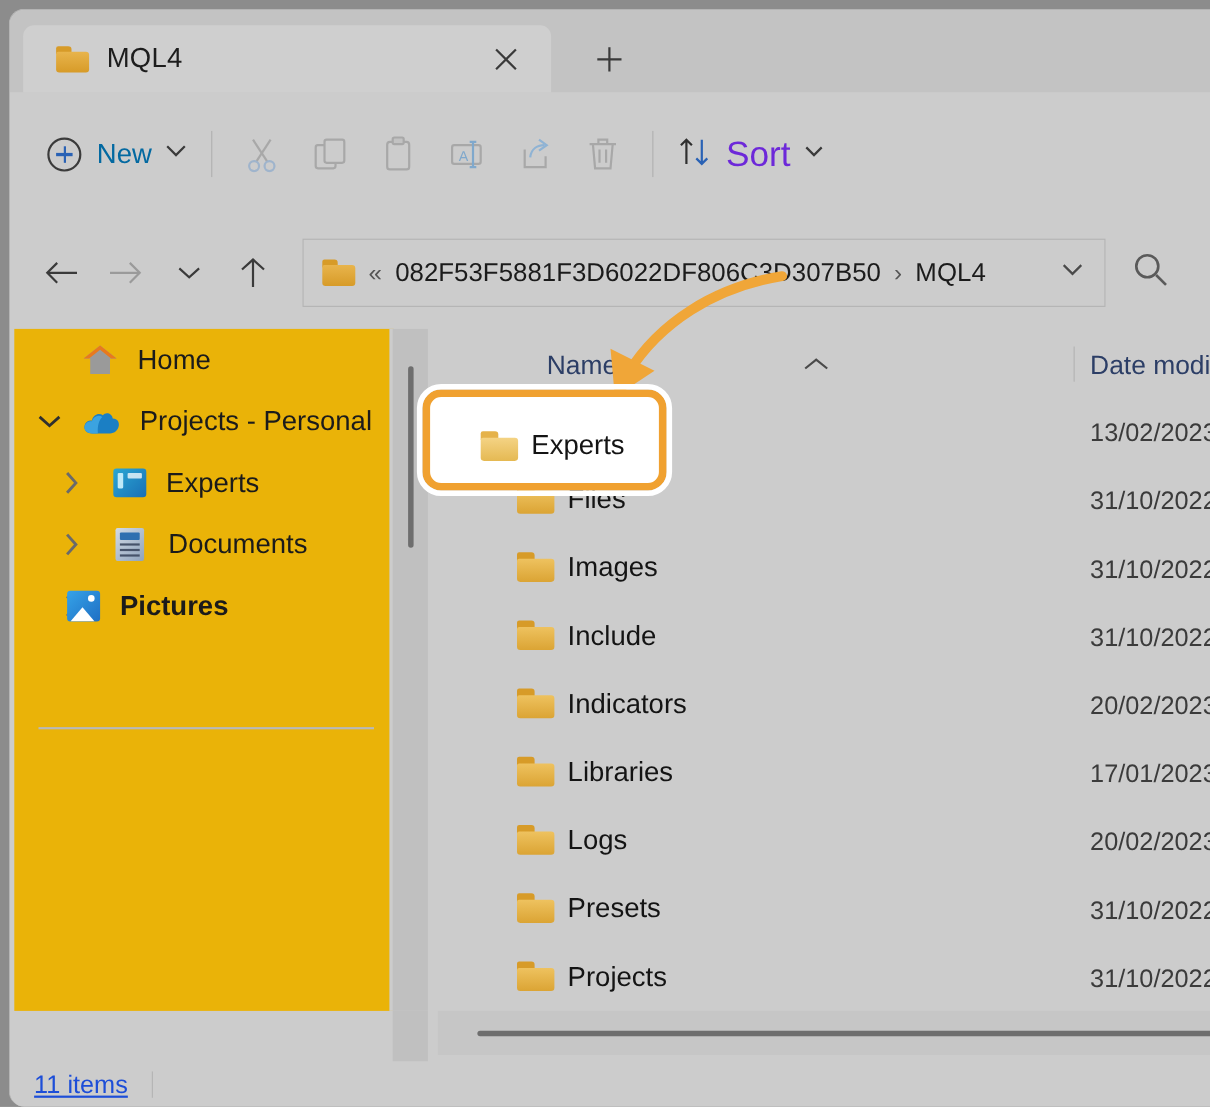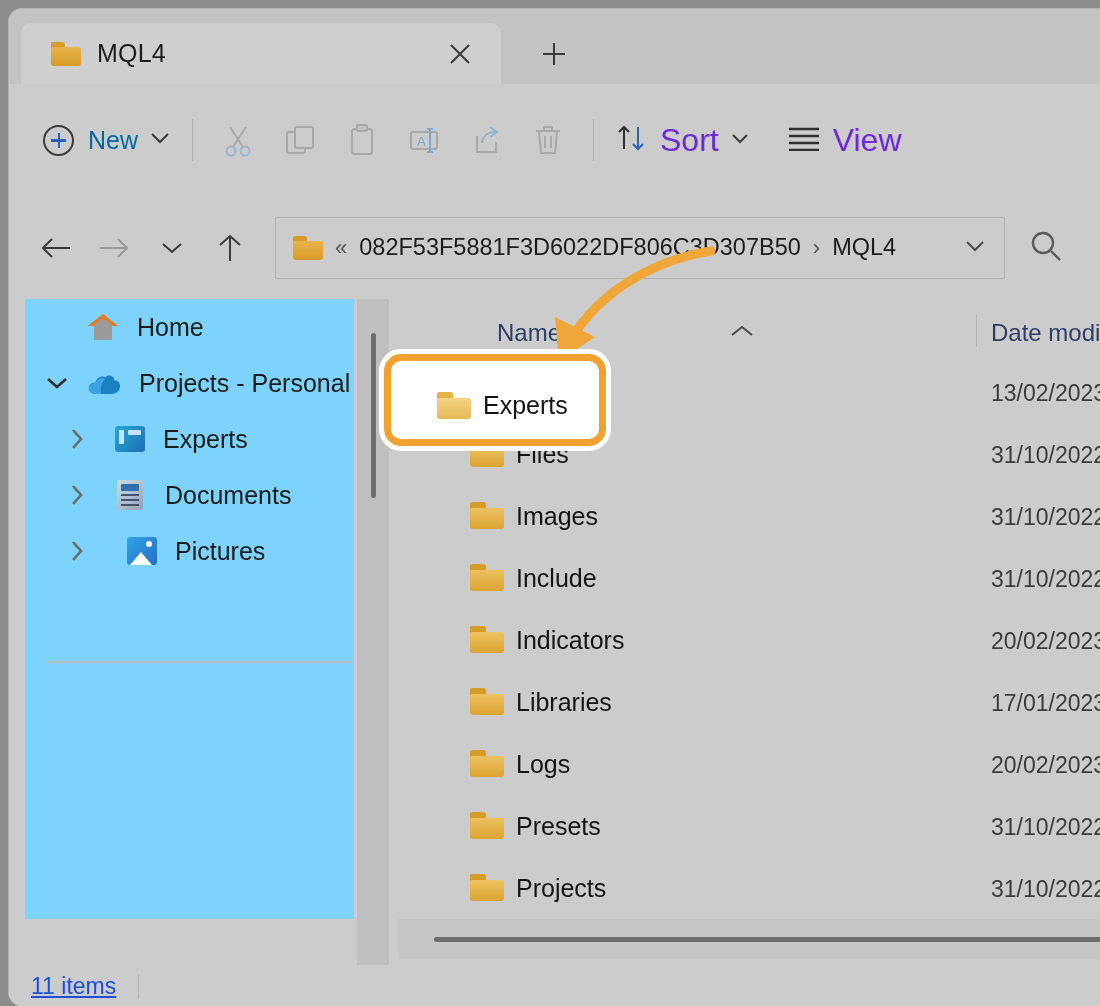--- a/index.html
+++ b/index.html
@@ -107,23 +107,23 @@
     background: linear-gradient(#e8b44c, #d79b28); border-radius: 2px 3px 3px 3px; }
   .addr-folder .tt { position: absolute; left: 0; top: 0; width: 14px; height: 7px;
     background: #d79b28; border-radius: 2px 3px 0 0; }
   .addr-chev { margin: 0 12px; color: #555; font-size: 22px; }
   .addr-seg { font-size: 23.5px; color: #1b1b1b; white-space: nowrap; }
   #addr-dropdown { margin-left: auto; margin-right: 18px; color: #4a4a4a; }
   #search-icon-wrap { margin-left: 24px; flex: none; }
 
   
   #sidebar {
-    position: absolute; left: 16px; top: 290px;
+    position: absolute; left: 4px; top: 290px;
     width: 345px; height: 620px;
-    background: #7dd3fc;
+    background: #eab308;
   }
   .side-item { display: flex; align-items: center; height: 56px; position: relative; }
   .side-caret { position: absolute; color: #2f2f2f; display: flex; align-items: center; justify-content: center; }
   .side-label { font-size: 25px; color: #1b1b1b; white-space: nowrap; }
   .side-divider { position: absolute; left: 22px; top: 362px; width: 305px; height: 2px; background: #b9b9b9; }
 
   
   .ic { flex: none; position: relative; }
   .ic-home { width: 32px; height: 30px; }
   .ic-onedrive { width: 34px; height: 26px; }
@@ -313,28 +313,20 @@
         </svg>
       </span>
       <span class="cb-text">Sort</span>
       <span class="chev-sm">
         <svg width="18" height="12" viewBox="0 0 18 12">
             <path d="M2 2 L9 9 L16 2" stroke="#3a3a3a" stroke-width="2" fill="none"></path>
           </svg>
       </span>
     </div>
 
-    <div id="view-button" style="margin-left:26px;">
-      <span>
-        <svg width="34" height="26" viewBox="0 0 34 26" stroke="#2f2f2f" stroke-width="2.4">
-          <path d="M2 4 H32 M2 11 H32 M2 18 H32 M2 25 H32"></path>
-        </svg>
-      </span>
-      <span class="cb-text">View</span>
-    </div>
   </div>
 
   <div id="addressrow">
     <div class="navbtn" id="nav-back">
       <svg width="32" height="28" viewBox="0 0 32 28" fill="none" stroke="#3a3a3a" stroke-width="2">
         <path d="M30 14 H3"></path>
           <path d="M12 5 L3 14 L12 23"></path>
       </svg>
     </div>
     <div class="navbtn">
@@ -421,21 +413,21 @@
     <div class="side-item" style="padding-left:92px;text-align:right;">
       <span class="side-caret" style="left:44px;">
         <svg width="16" height="24" viewBox="0 0 16 24" fill="none" stroke="#6a6a6a" stroke-width="2.6">
           <path d="M4 3 L12 12 L4 21"></path>
         </svg>
       </span>
       <span class="ic ic-docs"></span>
       <span class="side-label" style="margin-left:22px;">Documents</span>
     </div>
 
-    <div class="side-item" style="padding-left:102px;">
+    <div class="side-item" style="padding-left:48px;font-weight:bold;">
       <span class="side-caret" style="left:44px;">
         <svg width="16" height="24" viewBox="0 0 16 24" fill="none" stroke="#6a6a6a" stroke-width="2.6">
           <path d="M4 3 L12 12 L4 21"></path>
         </svg>
       </span>
       <span class="ic ic-pics"></span>
       <span class="side-label" style="margin-left:18px;">Pictures</span>
     </div>
 
     <div class="side-divider"></div>

